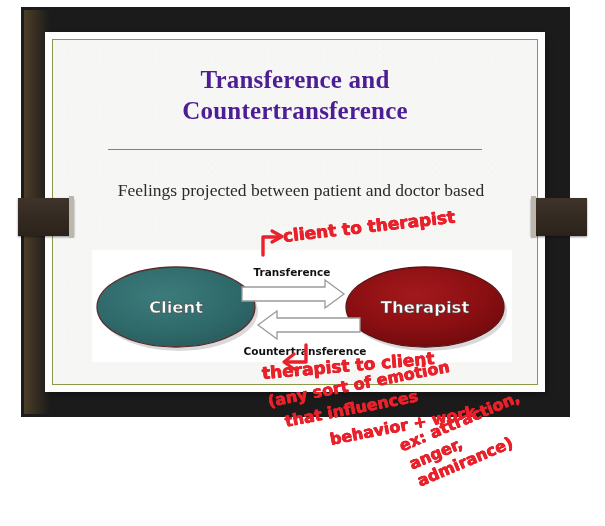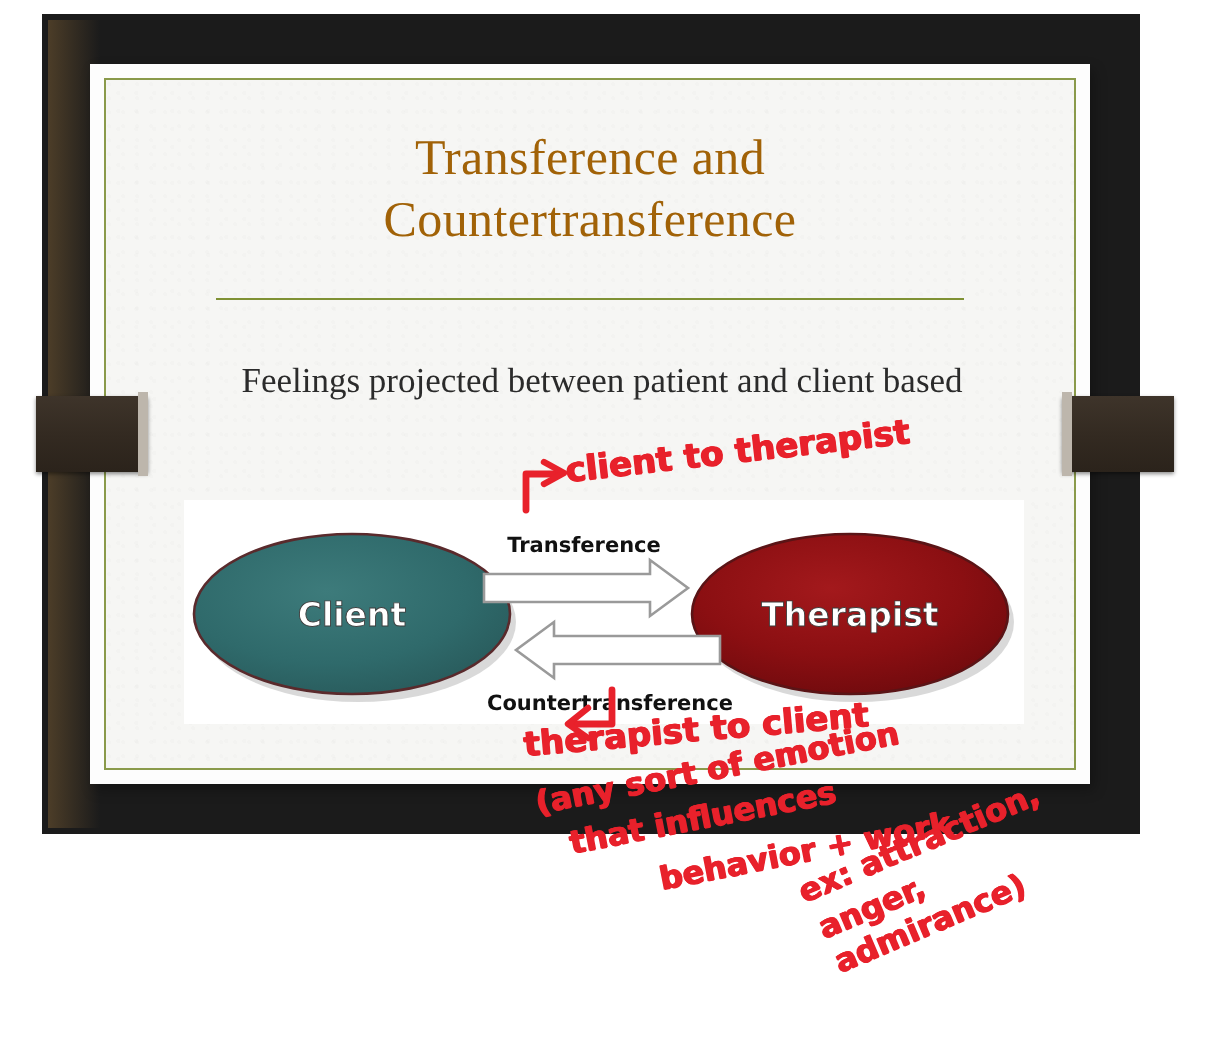--- a/index.html
+++ b/index.html
@@ -103,22 +103,23 @@
   
   .slide-title {
     position: absolute;
     left: 70px;
     top: 64px;
     width: 450px;
     text-align: center;
     font-family: "Liberation Serif", serif;
     font-size: 25px;
     line-height: 31px;
-    color: #a16207;
+    color: #4c1d95;
     letter-spacing: 0.2px;
+    font-weight: bold;
   }
   .title-rule {
     position: absolute;
     left: 108px;
     top: 149px;
     width: 374px;
     height: 1px;
     background: #7f9134;
   }
   .slide-body {
@@ -226,21 +227,21 @@
   <div class="clip right"></div>
   <div class="clip-cap right"></div>
 
   <div class="slide-title">
     <div>Transference and</div>
     <div>Countertransference</div>
   </div>
   <div class="title-rule"></div>
 
   <div class="slide-body">
-    <div>Feelings projected between patient and client based</div>
+    <div>Feelings projected between patient and doctor based</div>
   </div>
 
   <div class="diagram">
     <svg width="420" height="112" viewBox="0 0 420 112" xmlns="http://www.w3.org/2000/svg">
       <defs>
         <radialGradient id="tealGrad" cx="42%" cy="36%" r="72%">
           <stop offset="0%" stop-color="#3d7b7b"></stop>
           <stop offset="62%" stop-color="#2f6a6b"></stop>
           <stop offset="100%" stop-color="#28595a"></stop>
         </radialGradient>

